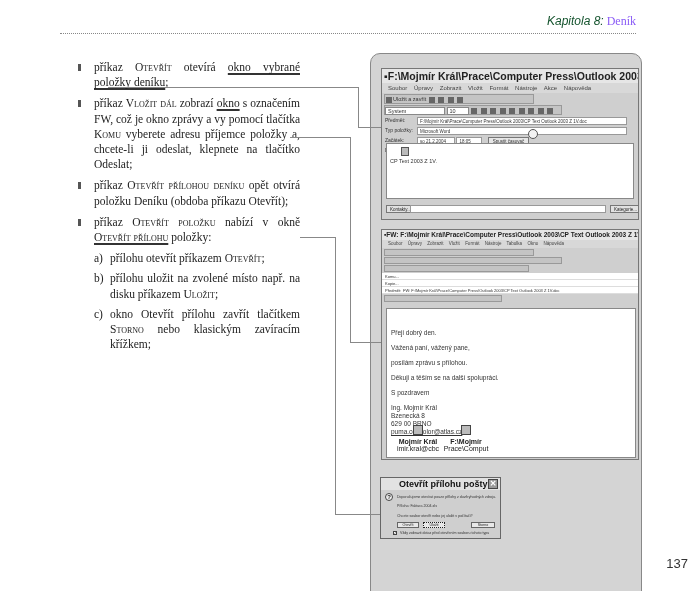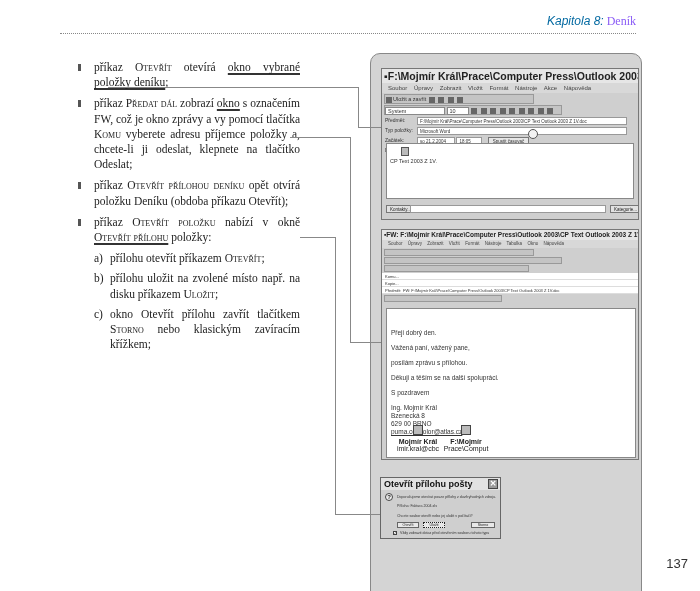--- a/index.html
+++ b/index.html
@@ -1,20 +1,20 @@
 <!DOCTYPE html>
 <html><head>
 <meta charset="utf-8">
 <style>
   * { box-sizing: border-box; margin: 0; padding: 0; }
   html, body { width: 700px; height: 591px; background: #fff; overflow: hidden; }
   body { position: relative; font-family: "Liberation Serif", serif; color: #222; }
 
   .header-chapter { position: absolute; right: 64px; top: 14px; font-size: 12px; color: #444; }
-  .header-chapter .kap { font-family: "Liberation Sans", sans-serif; font-style: italic; color: #0369a1; text-align: center; }
+  .header-chapter .kap { font-family: "Liberation Sans", sans-serif; font-style: italic; color: #14532d; text-align: center; }
   .header-chapter .title { font-family: "Liberation Serif", serif; color: #8b5cf6; }
   .header-rule { position: absolute; left: 60px; right: 64px; top: 33px; border-top: 1px dotted #888; }
 
   .body-text { position: absolute; left: 78px; top: 60px; width: 222px; font-size: 11.5px; line-height: 15.2px; text-align: justify; }
   .bullet-item { position: relative; padding-left: 16px; margin-bottom: 6px; }
   .bullet { position: absolute; left: 0; top: 4px; width: 3px; height: 7px; background: #555; }
   .sc { font-variant: small-caps; }
   .ul { text-decoration: underline; text-decoration-thickness: 2px; text-decoration-color: #333; text-underline-offset: 2px; }
   .sub-item { position: relative; padding-left: 32px; margin-bottom: 5px; }
   .sub-mark { position: absolute; left: 16px; top: 0; }
@@ -52,21 +52,21 @@
   .msg-body { position: absolute; left: 4px; top: 78px; width: 250px; height: 150px; background: #fff; border: 1px solid #888; padding: 6px 4px; font-size: 6.5px; line-height: 8px; color: #333; }
   .msg-body p { margin-bottom: 7px; white-space: nowrap; }
   .sig p { margin: 0; }
   .link { text-decoration: underline; color: #333; }
   .attachments { position: absolute; left: 6px; top: 109px; }
   .att { position: absolute; top: 0; width: 52px; text-align: center; font-size: 7px; line-height: 7px; color: #222; font-weight: bold; white-space: nowrap; }
   .att .ico { width: 10px; height: 10px; border: 1px solid #444; background: #bbb; margin: 0 auto 3px; }
   .att .line2 { font-weight: normal; }
 
   .dlg { position: absolute; left: 380px; top: 477px; width: 121px; height: 62px; background: #cfcfcf; border: 1px solid #666; font-family: "Liberation Sans", sans-serif; }
-  .dlg-title { height: 12px; background: #e2e2e2; font-size: 9px; font-weight: bold; line-height: 12px; padding-left: 3px; white-space: nowrap; color: #111; }
+  .dlg-title { height: 12px; background: #e2e2e2; font-size: 9px; font-weight: bold; line-height: 12px; padding-left: 18px; white-space: nowrap; color: #111; }
   .dlg-close { position: absolute; right: 2px; top: 1px; width: 10px; height: 10px; background: #999; border: 1px solid #444; color: #fff; font-size: 8px; line-height: 8px; text-align: center; font-weight: bold; }
   .dlg-q { position: absolute; left: 4px; top: 15px; width: 8px; height: 8px; border: 1px solid #444; border-radius: 50%; background: #eee; font-size: 6px; line-height: 6px; text-align: center; font-weight: bold; }
   .dlg-txt { position: absolute; font-size: 3.6px; line-height: 4px; white-space: nowrap; color: #333; }
   .dlg-btn { position: absolute; top: 44px; height: 6px; background: #e8e8e8; border: 1px solid #666; font-size: 3.6px; line-height: 5px; text-align: center; }
   .dlg-cb { position: absolute; left: 12px; top: 53px; width: 4px; height: 4px; border: 1px solid #444; background: #fff; font-size: 3.5px; line-height: 3px; }
 
   .conn { position: absolute; border-color: #888; border-style: solid; border-width: 0; }
 
   .page-number { position: absolute; right: 12px; top: 556px; font-family: "Liberation Sans", sans-serif; font-size: 13px; color: #333; }
 </style>
@@ -79,21 +79,21 @@
 </div>
 <div class="header-rule"></div>
 
 <div class="body-text">
   <div class="bullet-item">
     <span class="bullet"></span>
     <span>příkaz </span><span class="sc">Otevřít</span><span> otevírá </span><span class="ul">okno vybrané položky deníku</span><span>;</span>
   </div>
   <div class="bullet-item">
     <span class="bullet"></span>
-    <span>příkaz </span><span class="sc">Předat dál</span><span> zobrazí </span><span class="ul">okno</span><span> s označením FW, což je okno zprávy a vy pomocí tlačítka </span><span class="sc">Komu</span><span> vyberete adresu příjemce položky a, chcete-li ji odeslat, klepnete na tlačítko Odeslat;</span>
+    <span>příkaz </span><span class="sc">Vložit dál</span><span> zobrazí </span><span class="ul">okno</span><span> s označením FW, což je okno zprávy a vy pomocí tlačítka </span><span class="sc">Komu</span><span> vyberete adresu příjemce položky a, chcete-li ji odeslat, klepnete na tlačítko Odeslat;</span>
   </div>
   <div class="bullet-item">
     <span class="bullet"></span>
     <span>příkaz </span><span class="sc">Otevřít přílohou deníku</span><span> opět otvírá položku Deníku (obdoba příkazu Otevřít);</span>
   </div>
   <div class="bullet-item">
     <span class="bullet"></span>
     <span>příkaz </span><span class="sc">Otevřít položku</span><span> nabízí v okně </span><span class="ul sc">Otevřít přílohu</span><span> položky:</span>
   </div>
   <div class="sub-item">

